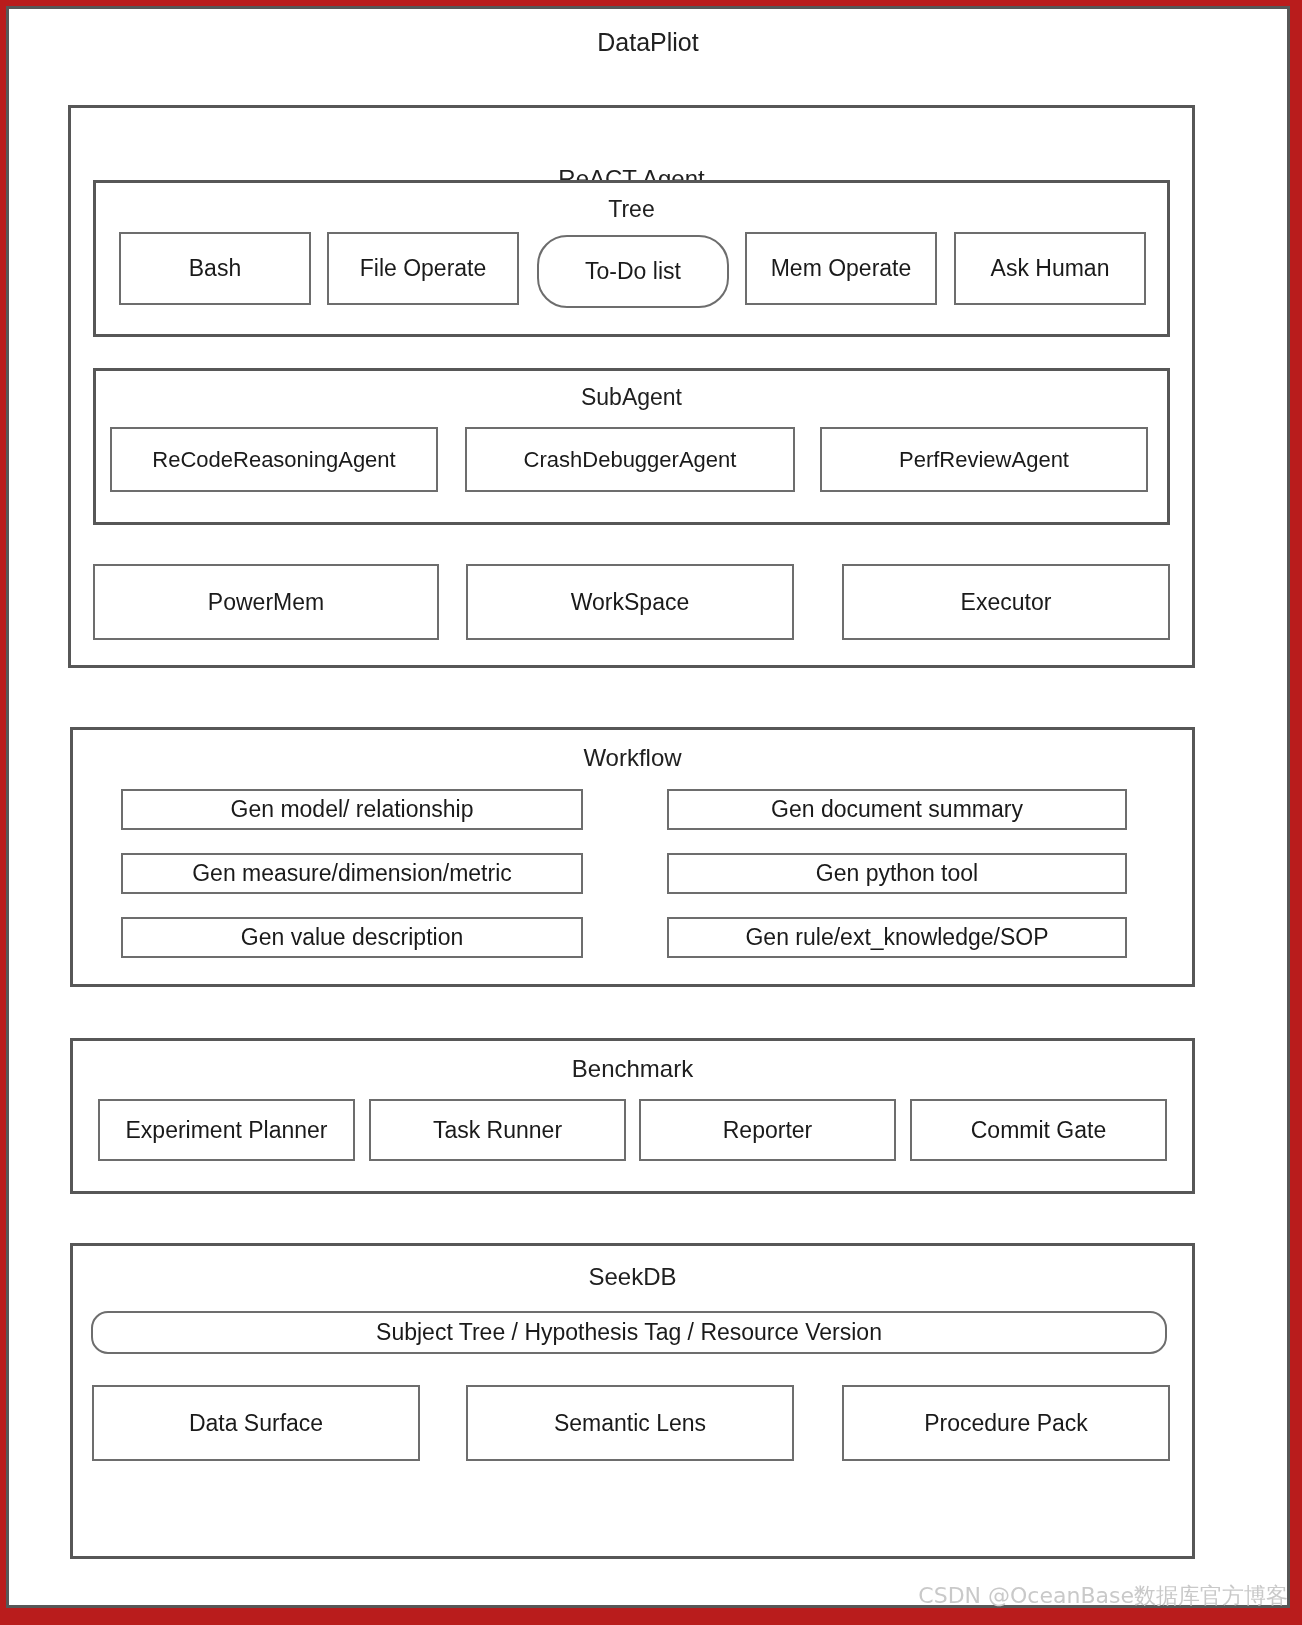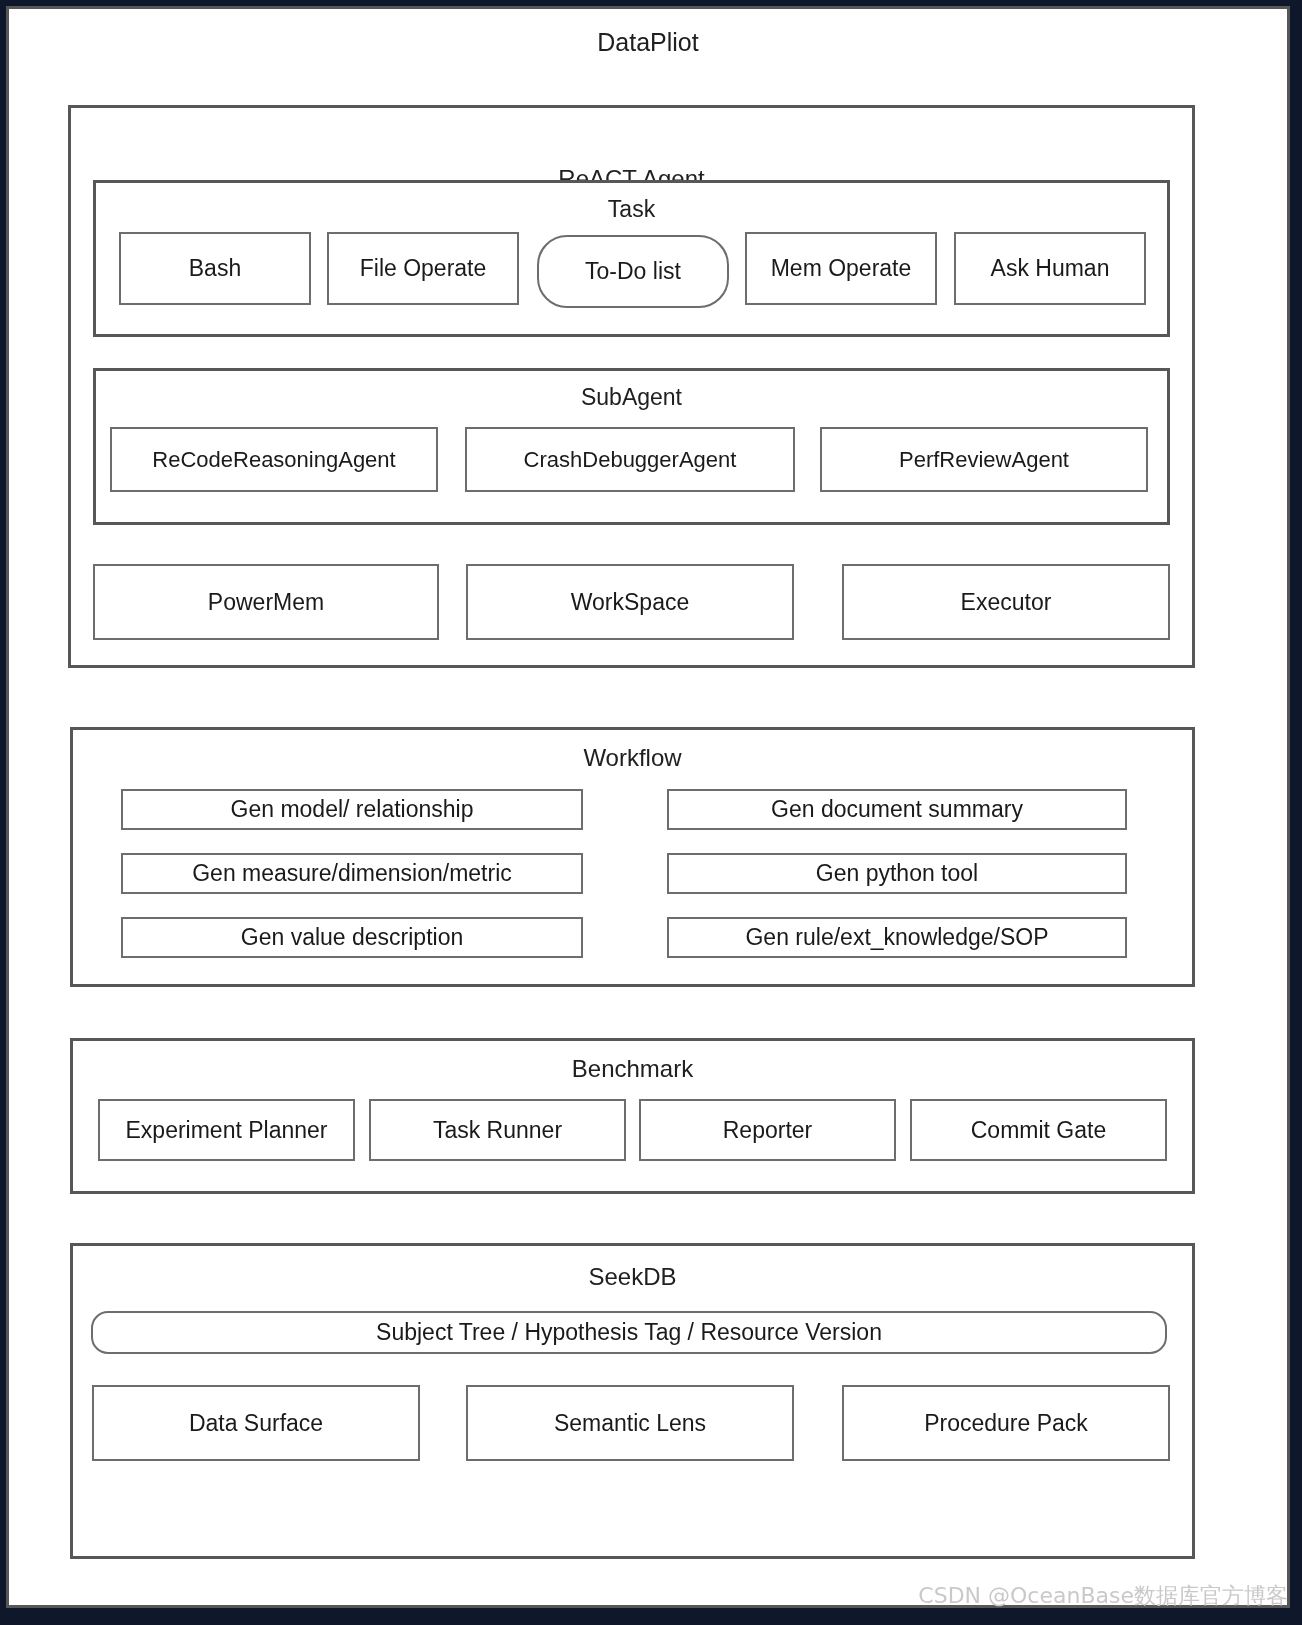--- a/index.html
+++ b/index.html
@@ -8,21 +8,21 @@
     background: #ffffff;
   }
   body {
     font-family: "Liberation Sans", sans-serif;
     color: #1a1a1a;
   }
   #canvas {
     position: relative;
     width: 1302px;
     height: 1625px;
-    background: #0f172a;
+    background: #b91c1c;
     overflow: hidden;
   }
 
   
   .outer-frame {
     position: absolute;
     left: 6px;
     top: 6px;
     width: 1284px;
     height: 1602px;
@@ -111,21 +111,21 @@
 
   <div class="outer-frame">
     <div class="root-title">DataPliot</div>
   </div>
 
   <div class="panel" style="left:68px; top:105px; width:1127px; height:563px;">
     <div class="panel-title" style="top:17px;margin-top:40px;">ReACT Agent</div>
   </div>
 
   <div class="group" style="left:93px; top:180px; width:1077px; height:157px;">
-    <div class="group-title" style="top:13px;">Task</div>
+    <div class="group-title" style="top:13px;">Tree</div>
   </div>
   <div class="node" style="left:119px; top:232px; width:192px; height:73px;">Bash</div>
   <div class="node" style="left:327px; top:232px; width:192px; height:73px;">File Operate</div>
   <div class="node" style="left:537px; top:235px; width:192px; height:73px;border-radius:30px;">To-Do list</div>
   <div class="node" style="left:745px; top:232px; width:192px; height:73px;">Mem Operate</div>
   <div class="node" style="left:954px; top:232px; width:192px; height:73px;">Ask Human</div>
 
   <div class="group" style="left:93px; top:368px; width:1077px; height:157px;">
     <div class="group-title" style="top:13px;">SubAgent</div>
   </div>

